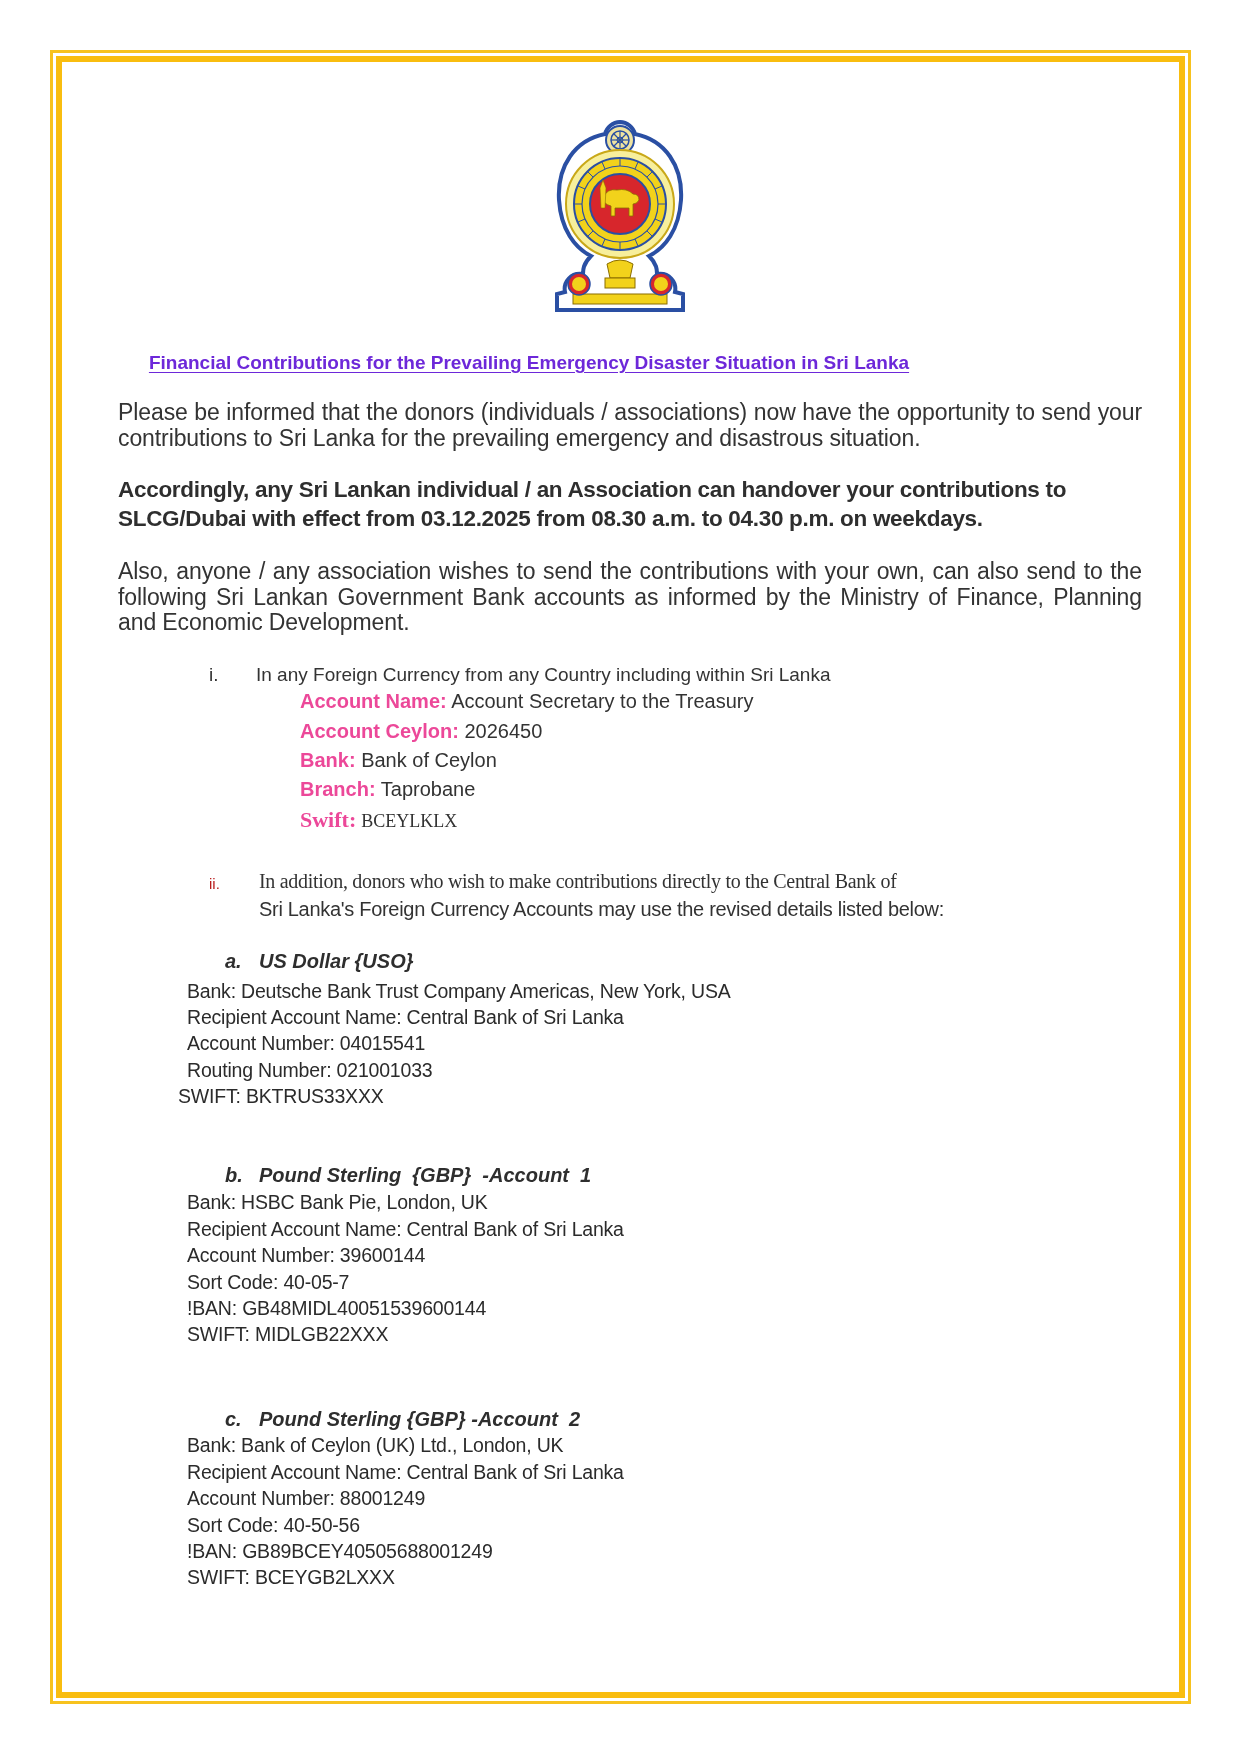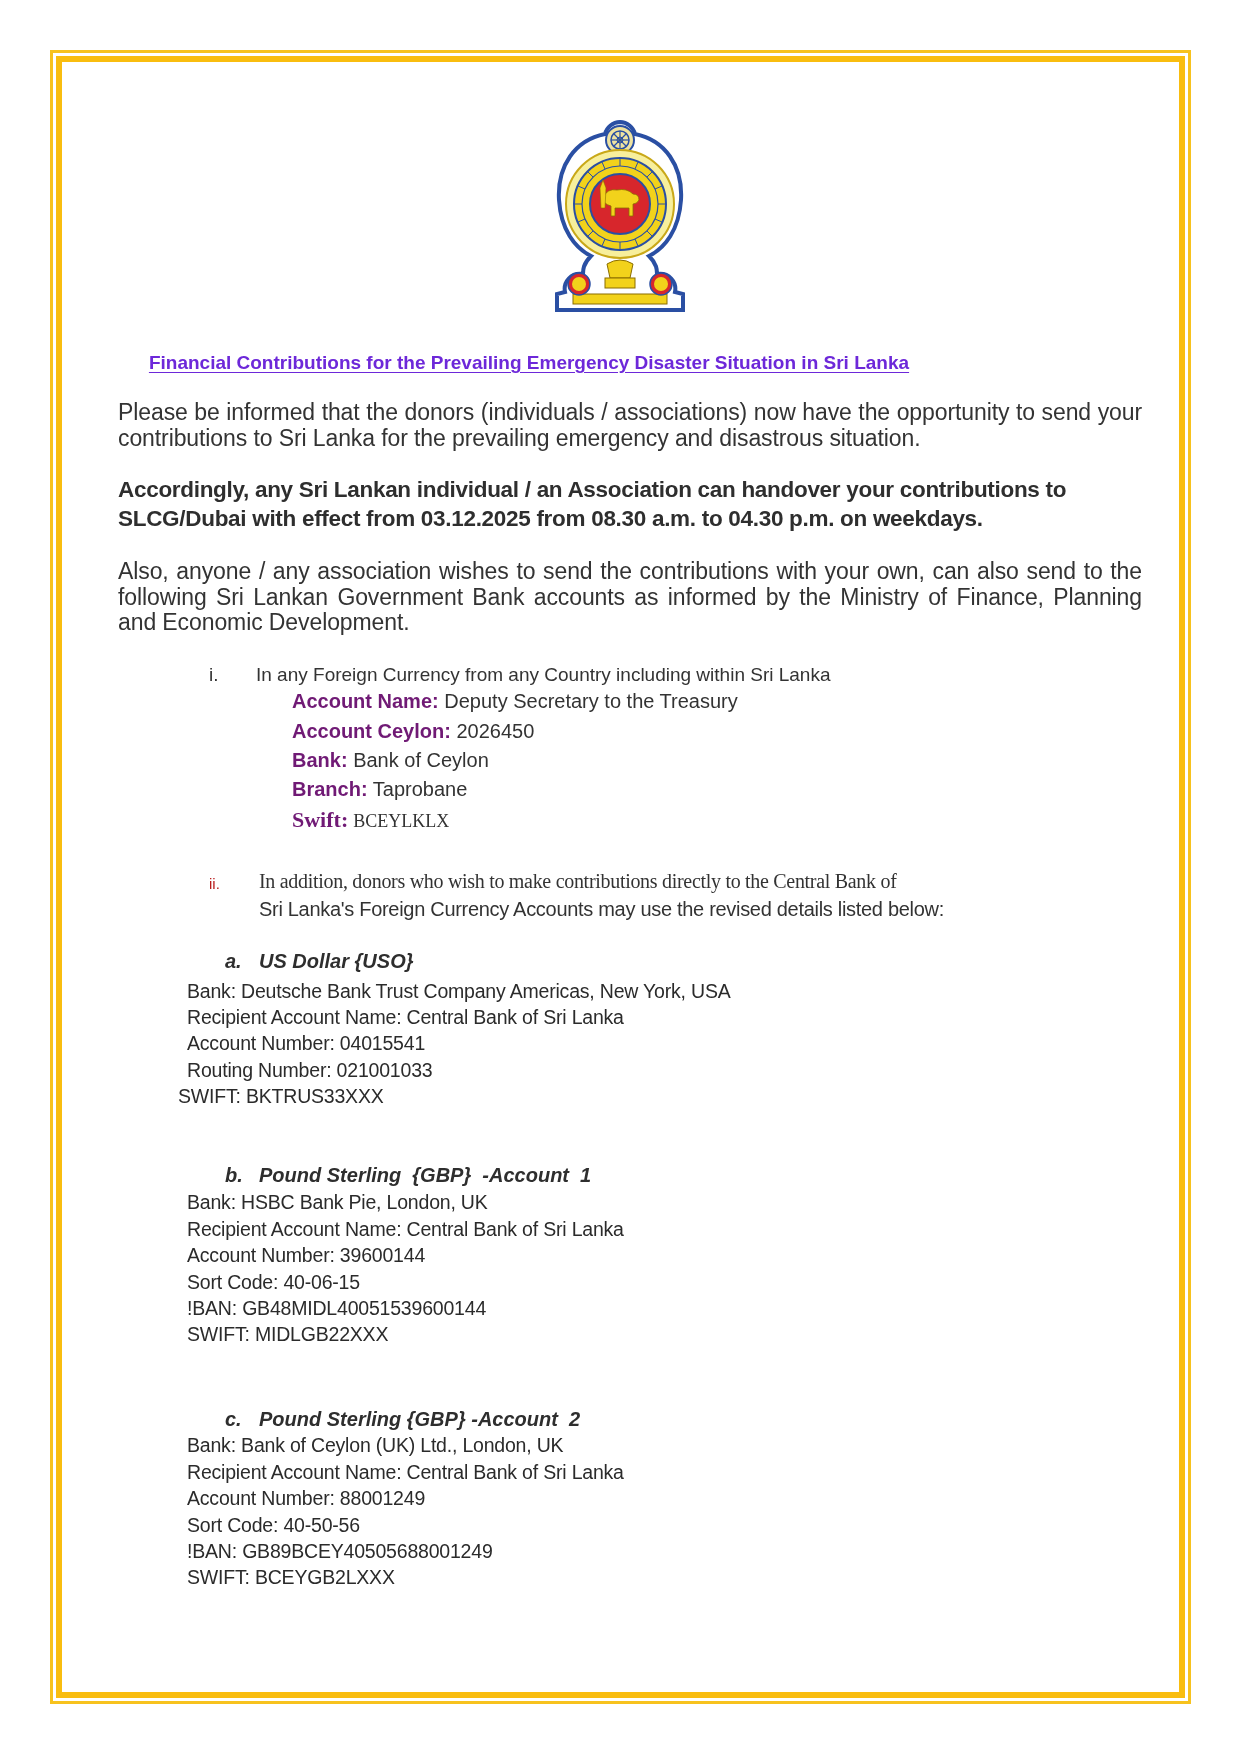--- a/index.html
+++ b/index.html
@@ -12,21 +12,21 @@
   .abs { position: absolute; white-space: nowrap; }
   .emblem { position: absolute; left: 553px; top: 118px; width: 134px; height: 196px; }
   .title { left: 0; width: 1058px; top: 352px; text-align: center; font-size: 19px;
            font-weight: bold; text-decoration: underline; text-underline-offset: 3px; color: #6d28d9; }
   .para { left: 118px; width: 1024px; font-size: 23px; line-height: 25.5px; text-align: justify;
           white-space: normal; color: #333; letter-spacing: -0.1px; }
   .para-bold { left: 118px; width: 1030px; font-size: 22.5px; line-height: 29px; font-weight: bold;
                white-space: normal; color: #2e2e2e; letter-spacing: -0.3px; }
   .roman { font-size: 19px; color: #333; }
   .kv { font-size: 20px; color: #333; }
-  .kv b { color: #701a75; }
+  .kv b { color: #ec4899; margin-left: 8px; }
   .kv.serif { font-family: "Liberation Serif", serif; }
   .kv.serif b { font-size: 22px; }
   .kv.serif span.v { font-size: 18px; }
   .sub-head { font-size: 20px; font-weight: bold; font-style: italic; color: #2e2e2e; }
   .line { font-size: 19.5px; color: #2b2b2b; letter-spacing: -0.2px; }
 </style>
 </head>
 <body>
 
 <div class="frame-outer"></div>
@@ -90,21 +90,21 @@
 
 <div class="abs para-bold" style="top:475px;">Accordingly, any Sri Lankan individual / an Association can handover your contributions to SLCG/Dubai with effect from 03.12.2025 from 08.30 a.m. to 04.30 p.m. on weekdays.</div>
 
 <div class="abs para" style="top:559px;">Also, anyone / any association wishes to send the contributions with your own, can also send to the following Sri Lankan Government Bank accounts as informed by the Ministry of Finance, Planning and Economic Development.</div>
 
 <div class="abs roman" style="left:209px; top:664px;">i.</div>
 <div class="abs roman" style="left:256px; top:664px;">In any Foreign Currency from any Country including within Sri Lanka</div>
 
 <div class="abs kv" style="left:292px; top:690px;">
   <b>Account Name:</b>
-  <span>Deputy Secretary to the Treasury</span>
+  <span>Account Secretary to the Treasury</span>
 </div>
 <div class="abs kv" style="left:292px; top:720px;">
   <b>Account Ceylon:</b>
   <span>2026450</span>
 </div>
 <div class="abs kv" style="left:292px; top:749px;">
   <b>Bank:</b>
   <span>Bank of Ceylon</span>
 </div>
 <div class="abs kv" style="left:292px; top:778px;">
@@ -126,21 +126,21 @@
 <div class="abs line" style="left:187px; top:1006px;">Recipient Account Name: Central Bank of Sri Lanka</div>
 <div class="abs line" style="left:187px; top:1032px;">Account Number: 04015541</div>
 <div class="abs line" style="left:187px; top:1059px;">Routing Number: 021001033</div>
 <div class="abs line" style="left:178px; top:1085px;">SWIFT: BKTRUS33XXX</div>
 
 <div class="abs sub-head" style="left:225px; top:1164px;">b.</div>
 <div class="abs sub-head" style="left:259px; top:1164px; white-space:pre;text-align:right;">Pound Sterling  {GBP}  -Account  1</div>
 <div class="abs line" style="left:187px; top:1191px;">Bank: HSBC Bank Pie, London, UK</div>
 <div class="abs line" style="left:187px; top:1218px;">Recipient Account Name: Central Bank of Sri Lanka</div>
 <div class="abs line" style="left:187px; top:1244px;">Account Number: 39600144</div>
-<div class="abs line" style="left:187px; top:1271px;">Sort Code: 40-06-15</div>
+<div class="abs line" style="left:187px; top:1271px;">Sort Code: 40-05-7</div>
 <div class="abs line" style="left:187px; top:1297px;">!BAN: GB48MIDL40051539600144</div>
 <div class="abs line" style="left:187px; top:1323px;">SWIFT: MIDLGB22XXX</div>
 
 <div class="abs sub-head" style="left:225px; top:1408px;">c.</div>
 <div class="abs sub-head" style="left:259px; top:1408px; white-space:pre;">Pound Sterling {GBP} -Account  2</div>
 <div class="abs line" style="left:187px; top:1434px;">Bank: Bank of Ceylon (UK) Ltd., London, UK</div>
 <div class="abs line" style="left:187px; top:1461px;">Recipient Account Name: Central Bank of Sri Lanka</div>
 <div class="abs line" style="left:187px; top:1487px;">Account Number: 88001249</div>
 <div class="abs line" style="left:187px; top:1514px;">Sort Code: 40-50-56</div>
 <div class="abs line" style="left:187px; top:1540px;">!BAN: GB89BCEY40505688001249</div>

